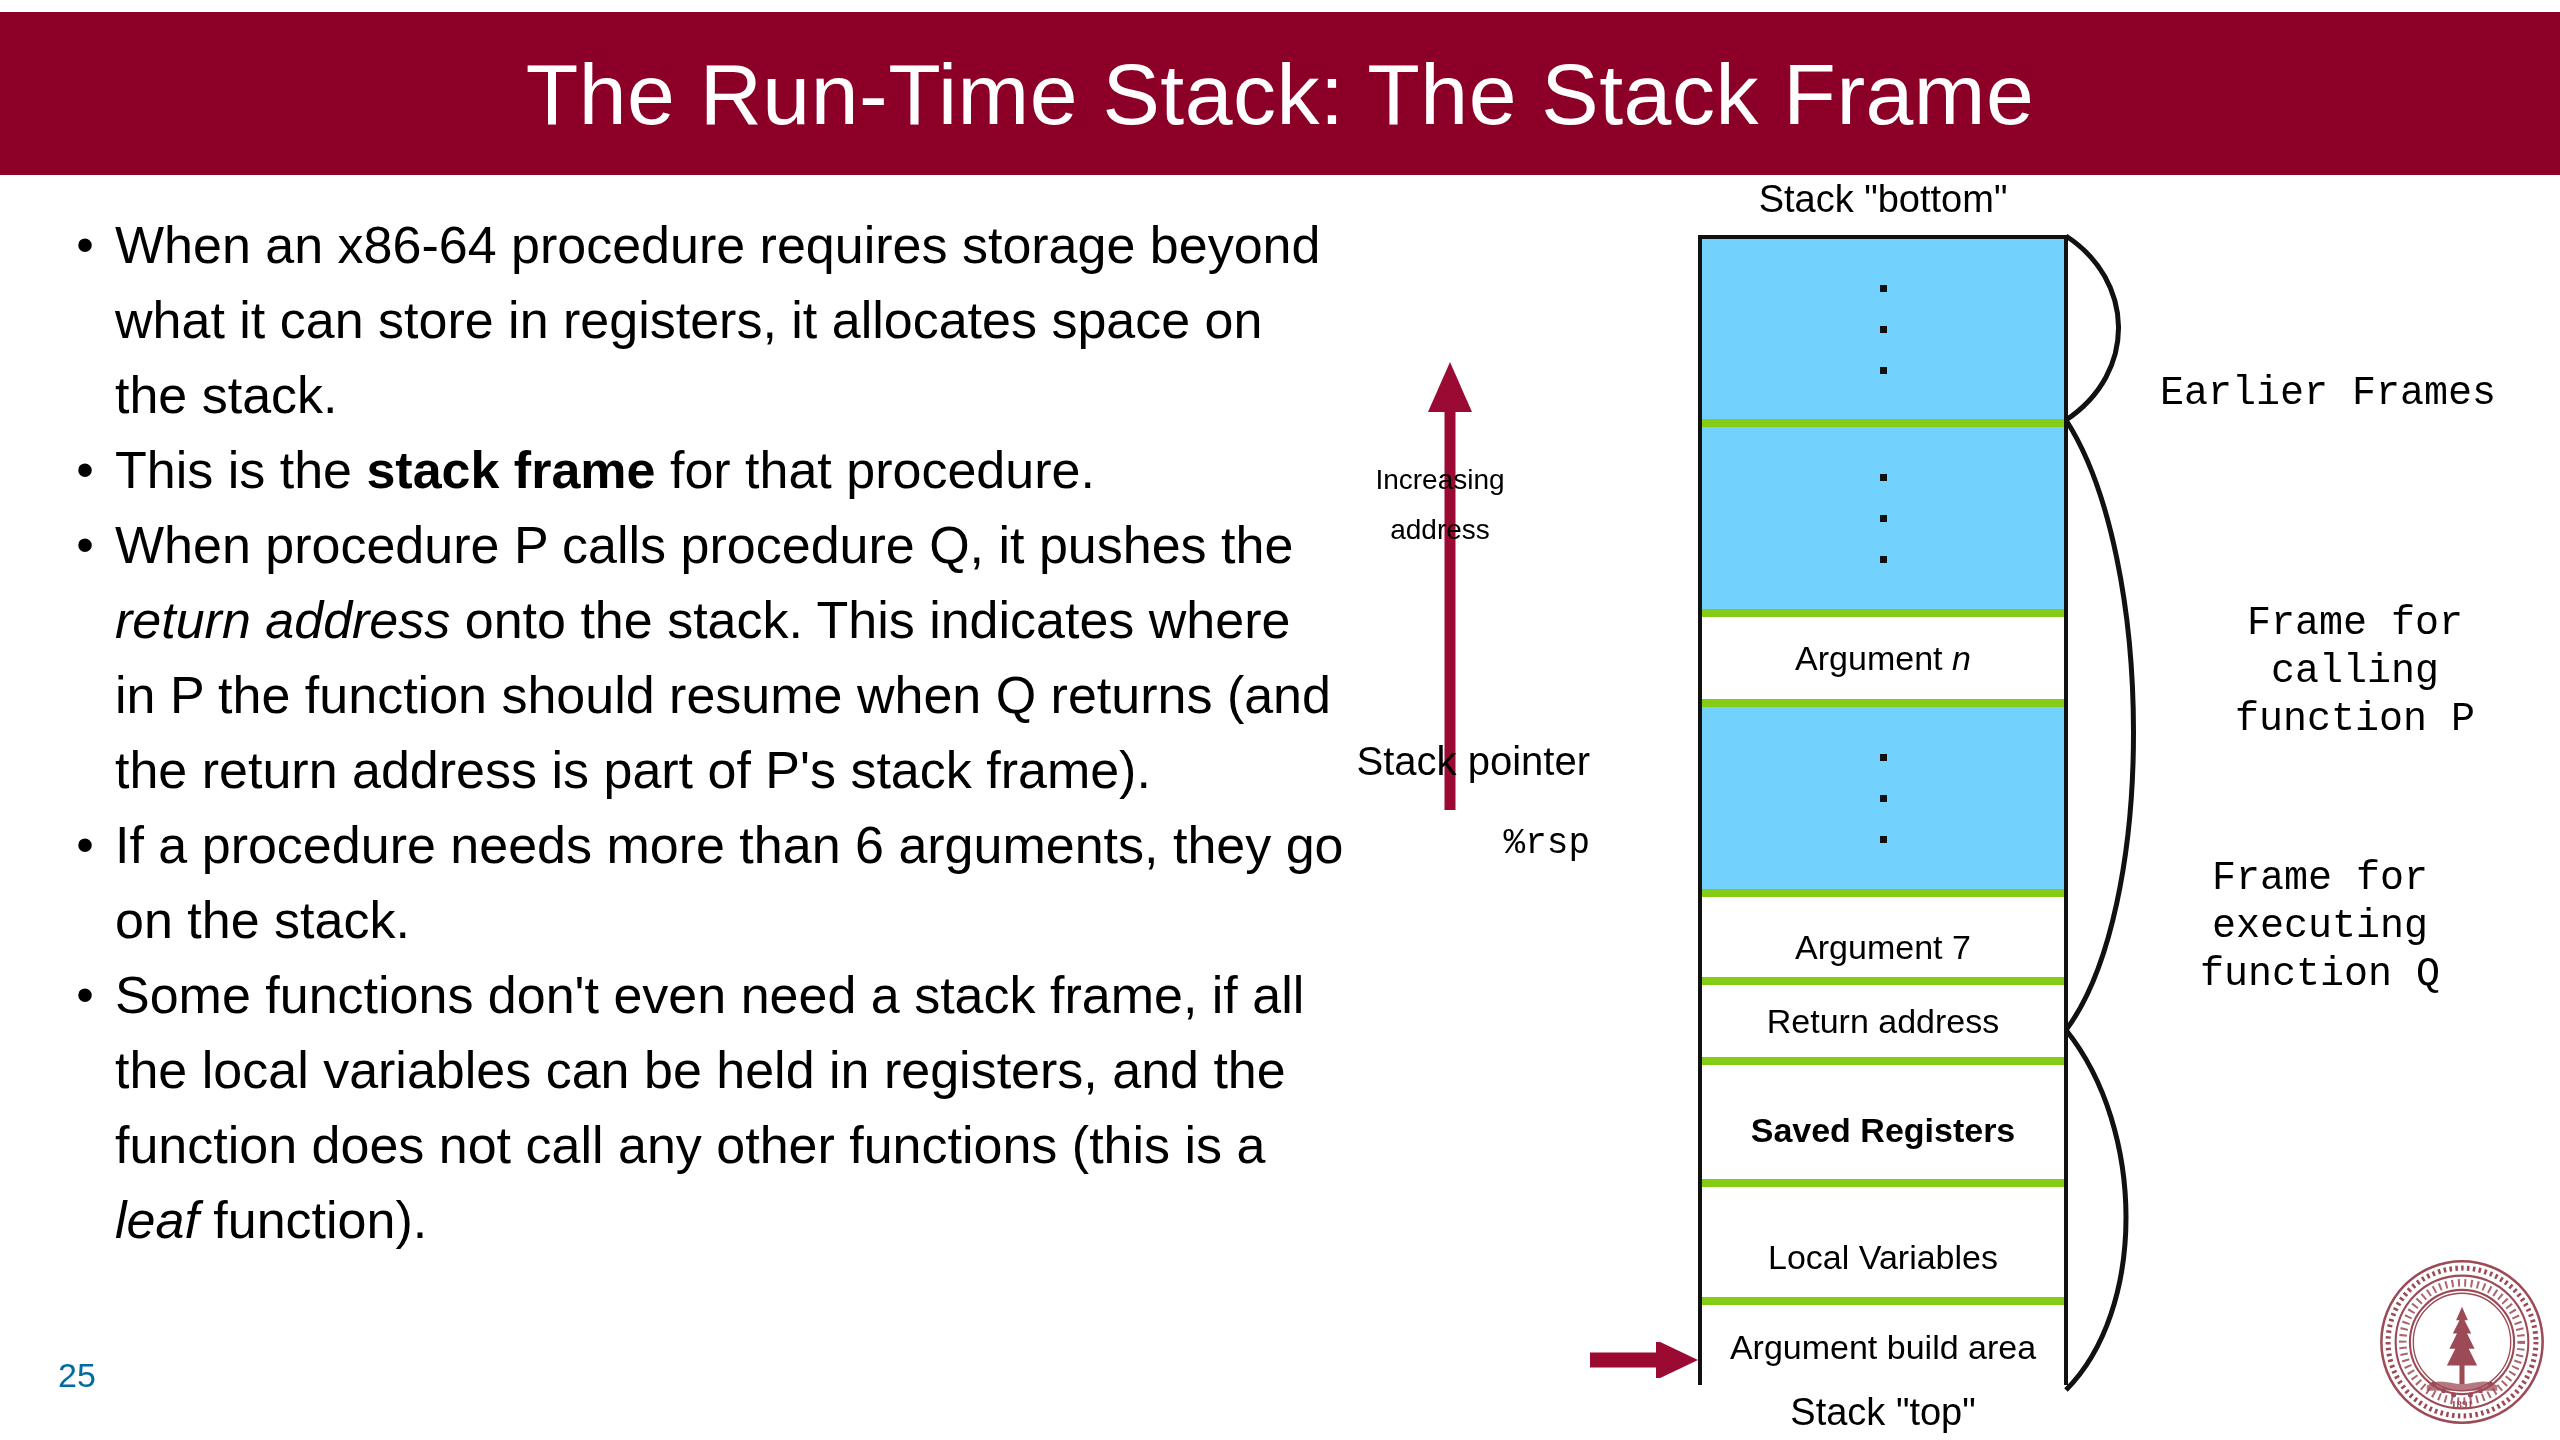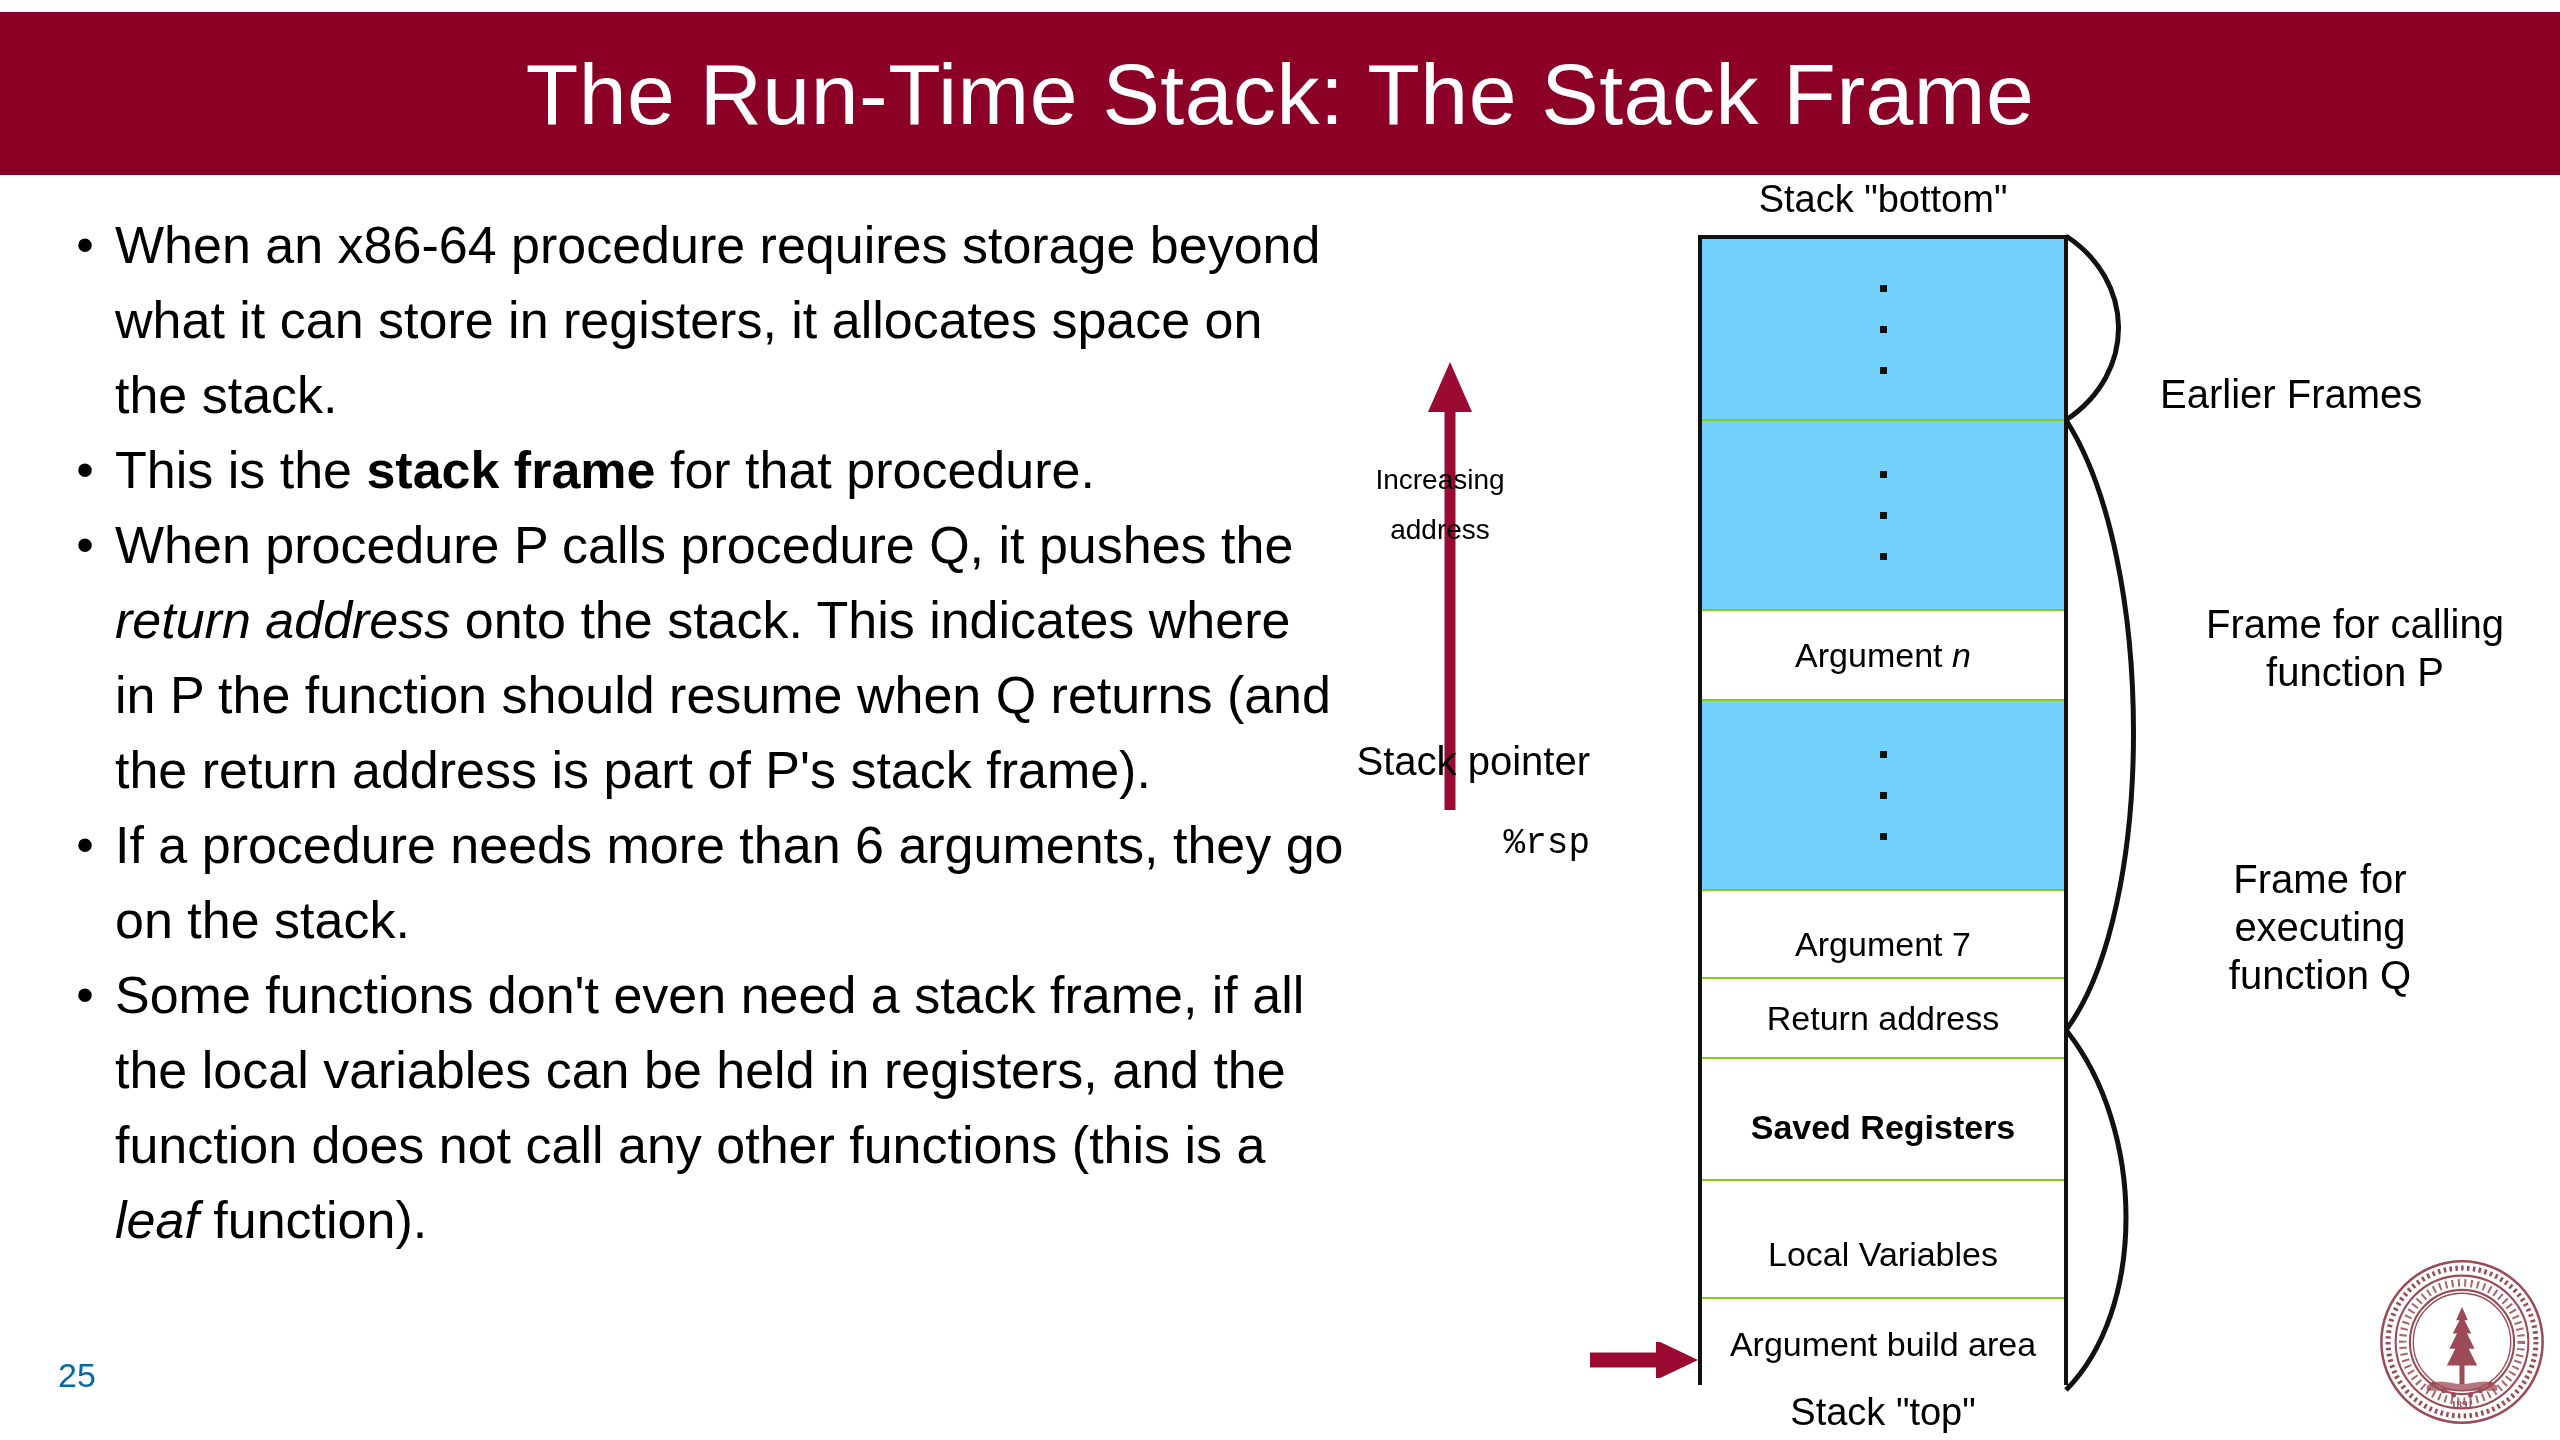--- a/index.html
+++ b/index.html
@@ -117,21 +117,21 @@
     align-items: center;
     justify-content: center;
   }
   .stack-cell .dots span {
     display: block;
     width: 7px;
     height: 7px;
     background: #111;
     margin: 17px 0;
   }
-  .sep-top { border-top: 2px solid #84cc16; }
+  .sep-top { border-top: 8px solid #84cc16; }
   .cell-label i { font-style: italic; }
 
   
   #stack-bottom-label {
     position: absolute;
     left: 398px;
     top: 5px;
     width: 370px;
     text-align: center;
     font-size: 38px;
@@ -203,20 +203,21 @@
     height: 1165px;
   }
 
   
   .frame-label {
     position: absolute;
     font-size: 40px;
     line-height: 48px;
     text-align: center;
     color: #000;
+    font-family: Liberation Mono, monospace;
   }
   #label-earlier-frames { left: 860px; top: 200px; width: 400px; text-align: left; }
   #label-frame-p       { left: 855px; top: 430px; width: 400px; }
   #label-frame-q       { left: 855px; top: 685px; width: 330px; }
 
   
   #stanford-seal {
     position: absolute;
     left: 2378px;
     top: 1258px;

